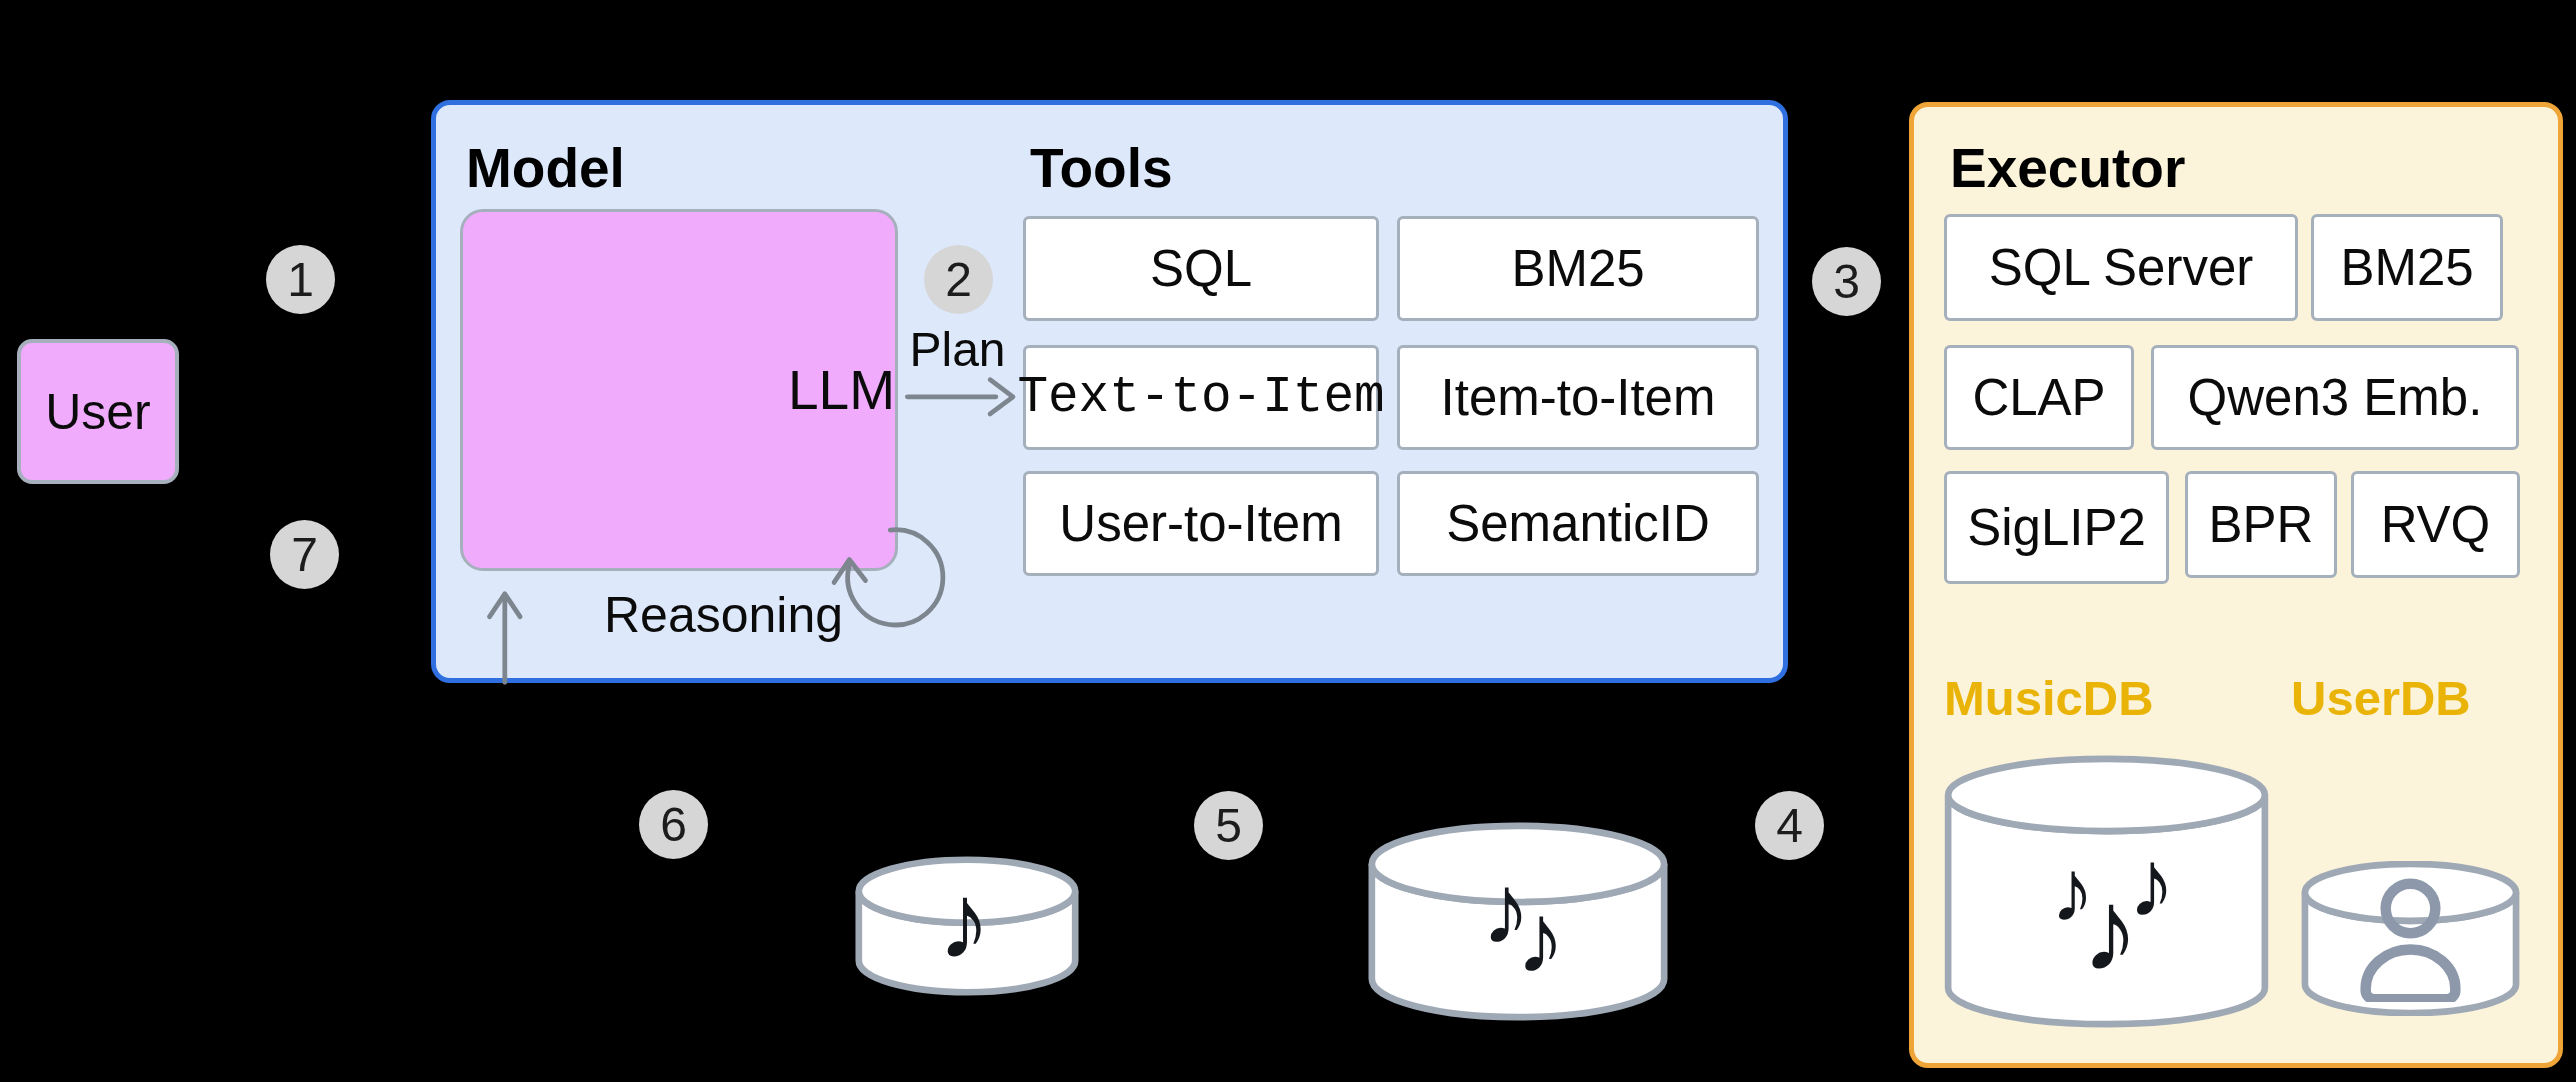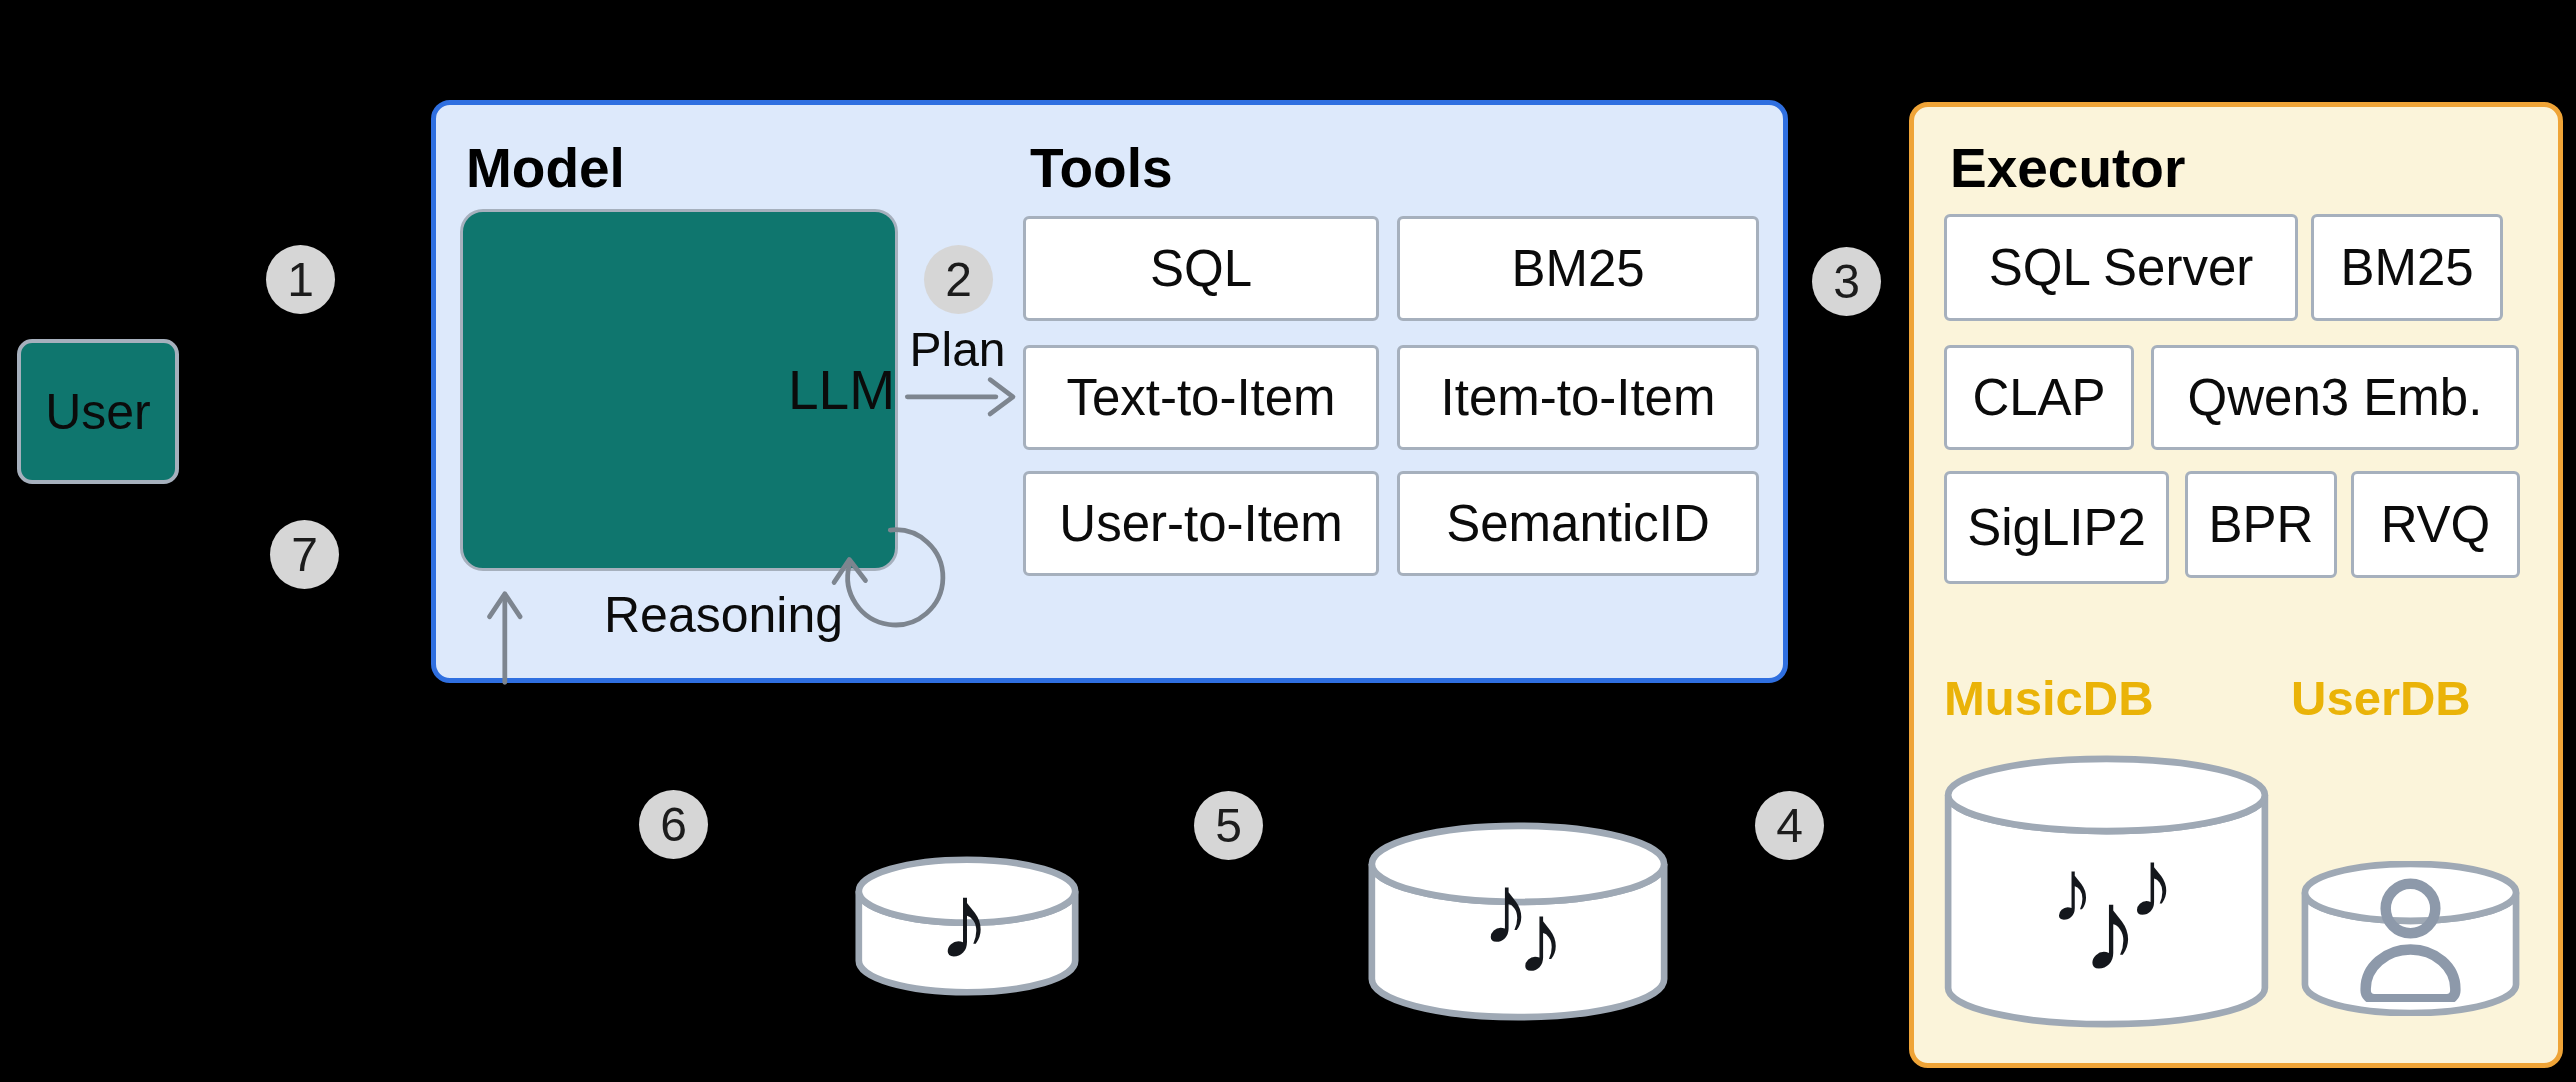--- a/index.html
+++ b/index.html
@@ -8,21 +8,21 @@
     --node-border:#a6b0bd; --arrow:#7d858f; --badge-fill:#d6d6d6;
     --cylinder-stroke:#9fa9b5; --person-icon:#8d99aa; --note:#14171c; --text:#0b0b0b;
   }
   *{margin:0;padding:0;box-sizing:border-box;}
   html,body{background:var(--background);}
   body{
     width:2576px;height:1082px;position:relative;overflow:hidden;
     font-family:"Liberation Sans","DejaVu Sans",sans-serif;color:var(--text);
   }
   .node{
-    position:absolute;background:#0f766e;border:4.8px solid var(--node-border);
+    position:absolute;background:#f0abfc;border:4.8px solid var(--node-border);
     border-radius:15.2px;display:flex;align-items:center;justify-content:center;
   }
   .big-box{position:absolute;border-radius:19px;}
   .box-title{position:absolute;font-weight:bold;font-size:55px;color:#000;line-height:1;}
   .btn{
     position:absolute;background:#fff;border:3.8px solid var(--node-border);border-radius:6px;
     display:flex;align-items:center;justify-content:center;font-size:51px;color:#0b0b0b;
     white-space:nowrap;
   }
   .badge{
@@ -52,21 +52,21 @@
 <div class="box-title" style="left:466px;top:141px;">Model</div>
 
 <div class="node" style="left:460px;top:209px;width:438px;height:362px;border-width:3.8px;border-radius:23px;justify-content:flex-end;">
   <span style="font-size:55px;">LLM</span>
 </div>
 
 <div class="box-title" style="left:1030px;top:141px;">Tools</div>
 
 <div class="btn" style="left:1023px;top:216px;width:356px;height:105px;">SQL</div>
 <div class="btn" style="left:1397px;top:216px;width:362px;height:105px;">BM25</div>
-<div class="btn" style="left:1023px;top:345px;width:356px;height:105px;">Text-to-Item</div>
+<div class="btn" style="left:1023px;top:345px;width:356px;height:105px;font-family:Liberation Mono, monospace;">Text-to-Item</div>
 <div class="btn" style="left:1397px;top:345px;width:362px;height:105px;">Item-to-Item</div>
 <div class="btn" style="left:1023px;top:471px;width:356px;height:105px;">User-to-Item</div>
 <div class="btn" style="left:1397px;top:471px;width:362px;height:105px;">SemanticID</div>
 
 <div class="small-label" style="left:904px;top:326px;width:107px;">Plan</div>
 <div class="small-label" style="left:598px;top:590px;width:251px;font-size:50px;">Reasoning</div>
 
 <div class="box-title" style="left:1950px;top:141px;">Executor</div>
 
 <div class="btn" style="left:1944px;top:214px;width:354px;height:107px;">SQL Server</div>

